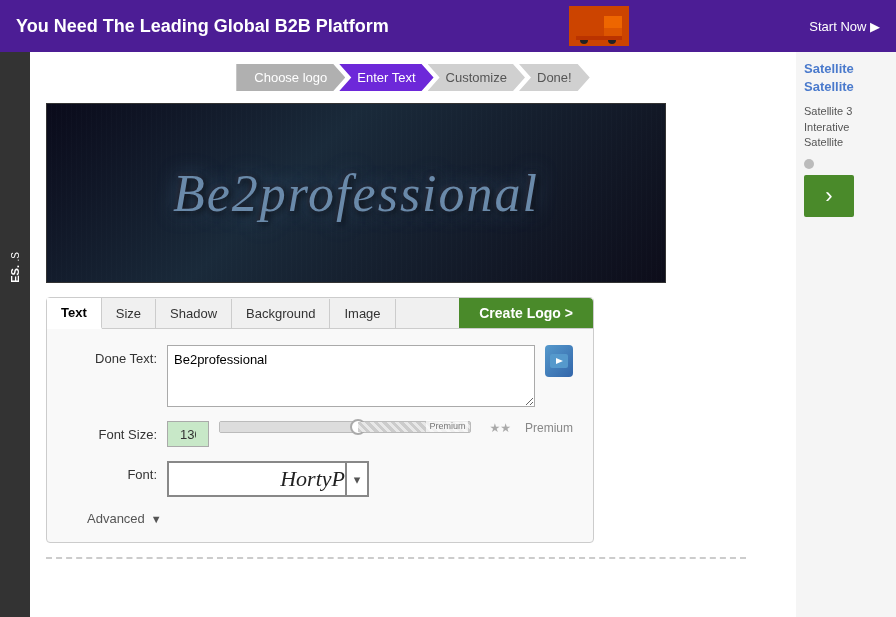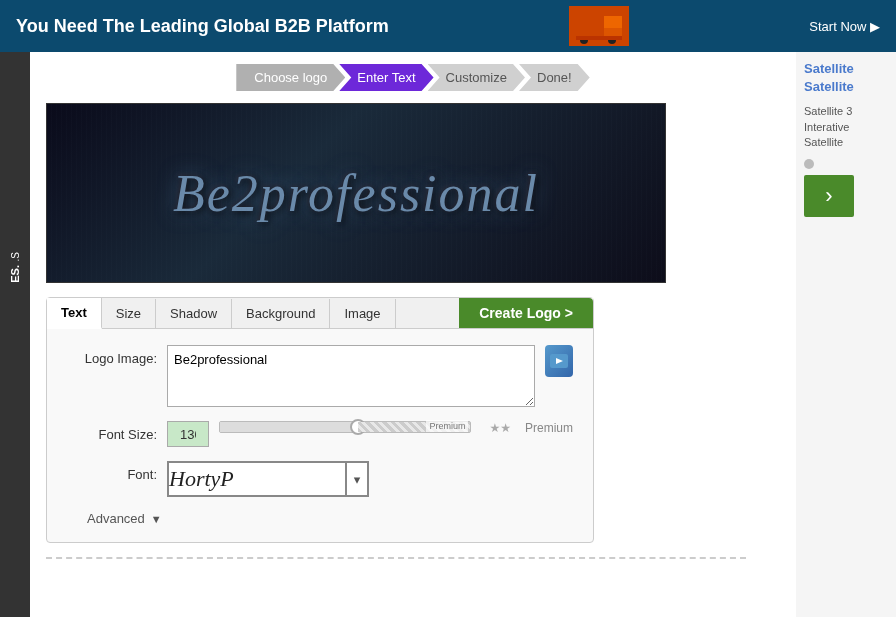--- a/index.html
+++ b/index.html
@@ -5,21 +5,21 @@
     * { box-sizing: border-box; margin: 0; padding: 0; }
     body {
       font-family: Arial, sans-serif;
       font-size: 13px;
       background: #f0f0f0;
       overflow-x: hidden;
     }
 
     
     .ad-banner {
-      background: #0c4a6e;
+      background: #4c1d95;
       display: flex;
       align-items: center;
       justify-content: space-between;
       padding: 8px 16px;
       height: 52px;
       width: 100%;
     }
     .ad-banner-left {
       display: flex;
       flex-direction: column;
@@ -310,21 +310,21 @@
       display: flex;
       align-items: center;
     }
     .font-display {
       width: 180px;
       height: 36px;
       border: 2px solid #888;
       background: #fff;
       display: flex;
       align-items: center;
-      justify-content: flex-start;
+      justify-content: flex-end;
       font-size: 22px;
       cursor: pointer;
       position: relative;
     }
     .font-display-text {
       font-family: 'Times New Roman', serif;
       font-size: 22px;
       font-style: italic;
       color: #222;
     }
@@ -458,21 +458,21 @@
         <button class="tab-btn">Size</button>
         <button class="tab-btn">Shadow</button>
         <button class="tab-btn">Background</button>
         <button class="tab-btn">Image</button>
         <button class="create-logo-btn">Create Logo  &gt;</button>
       </div>
 
       <div class="tab-content">
 
         <div class="form-row">
-          <label class="form-label">Logo Image:</label>
+          <label class="form-label">Done Text:</label>
           <textarea class="logo-text-textarea" style="">Be2professional</textarea>
           <div class="media-icon">
             <svg width="20" height="20" viewBox="0 0 20 20">
               <rect x="1" y="3" width="18" height="14" rx="2" fill="#5599cc"></rect>
               <polygon points="7,7 7,13 14,10" fill="#fff"></polygon>
             </svg>
           </div>
         </div>
 
         <div class="form-row">

